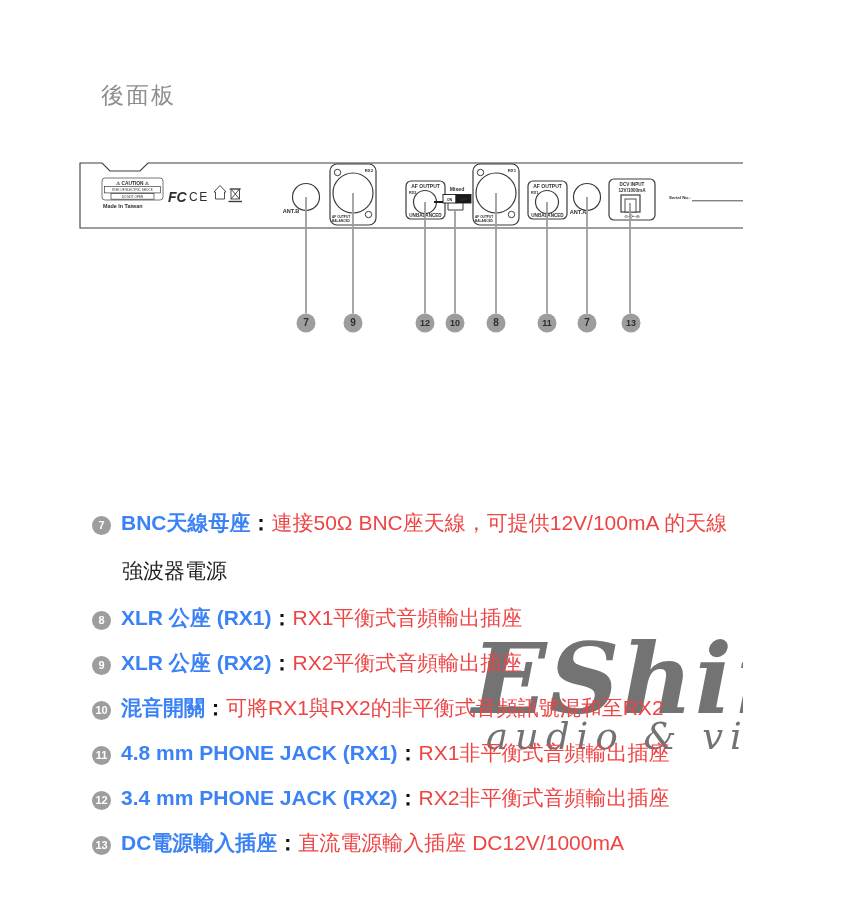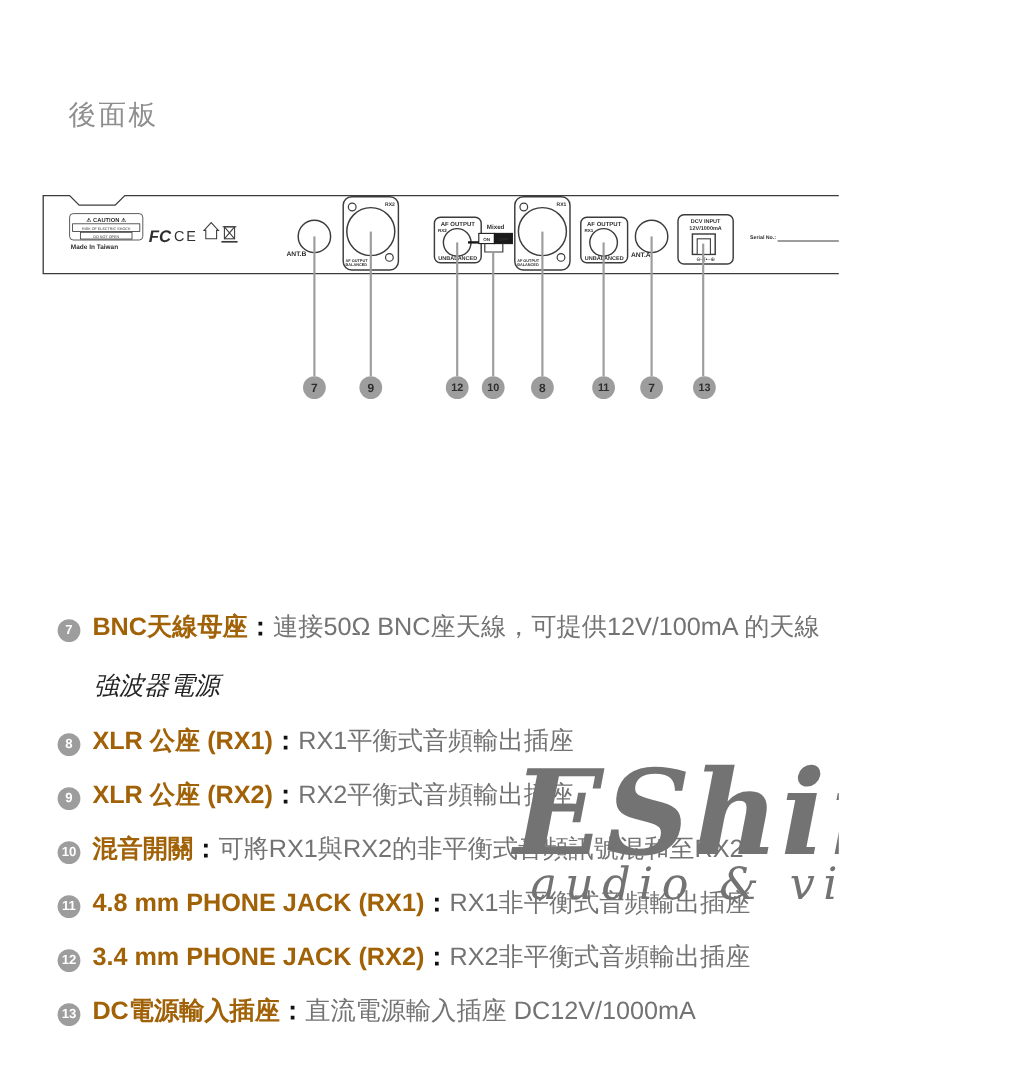--- a/index.html
+++ b/index.html
@@ -1,40 +1,40 @@
 <!DOCTYPE html>
 <html><head>
 <meta charset="utf-8">
 <style>
   html,body{margin:0;padding:0;background:#fff;}
   #page{position:relative;width:699px;height:899px;background:#ffffff;overflow:hidden;
-        font-family:"Liberation Sans",sans-serif;}
+        font-family:"Liberation Sans",sans-serif;margin-left:44px;}
   
   .page-title{position:absolute;left:57px;top:80px;font-size:23px;color:#8e8e8e;
               letter-spacing:2px;z-index:2;}
   
   #panel-svg{position:absolute;left:0;top:155px;z-index:2;}
   #panel-svg text{font-family:"Liberation Sans",sans-serif;fill:#2e2e2e;}
   
   .watermark{position:absolute;left:428px;top:629px;z-index:0;color:#737373;
              font-family:"DejaVu Serif",serif;font-style:italic;pointer-events:none;}
   .watermark .wm1{font-size:98px;font-weight:bold;line-height:100px;letter-spacing:2px;}
   .watermark .wm2{font-size:37px;letter-spacing:7px;margin-top:-14px;padding-left:14px;}
   
   .legend{position:absolute;left:48px;top:505px;width:780px;height:380px;z-index:1;}
   .legend-item{position:absolute;left:0;white-space:nowrap;font-size:21px;color:#1c1c1c;
                line-height:28px;}
   .legend-item .badge{display:inline-flex;align-items:center;justify-content:center;
       width:19px;height:19px;border-radius:50%;background:#9d9d9d;color:#fff;
       font-size:11px;font-weight:bold;margin-right:10px;position:relative;top:-1px;
       flex:none;}
-  .legend-item .term{font-weight:bold;color:#a16207;}
+  .legend-item .term{font-weight:bold;color:#3b82f6;}
   .legend-item .sep{font-weight:bold;color:#111;}
-  .legend-item .desc{font-weight:normal;color:#737373;}
-  .legend-line2{position:absolute;left:30px;font-size:21px;color:#222;white-space:nowrap;font-style:italic;}
+  .legend-item .desc{font-weight:normal;color:#ef4444;}
+  .legend-line2{position:absolute;left:30px;font-size:21px;color:#222;white-space:nowrap;}
 </style>
 </head>
 <body>
 
 <div id="page">
 
   <div class="page-title">後面板</div>
 
   <svg id="panel-svg" width="850" height="185" viewBox="0 0 850 185">
 

